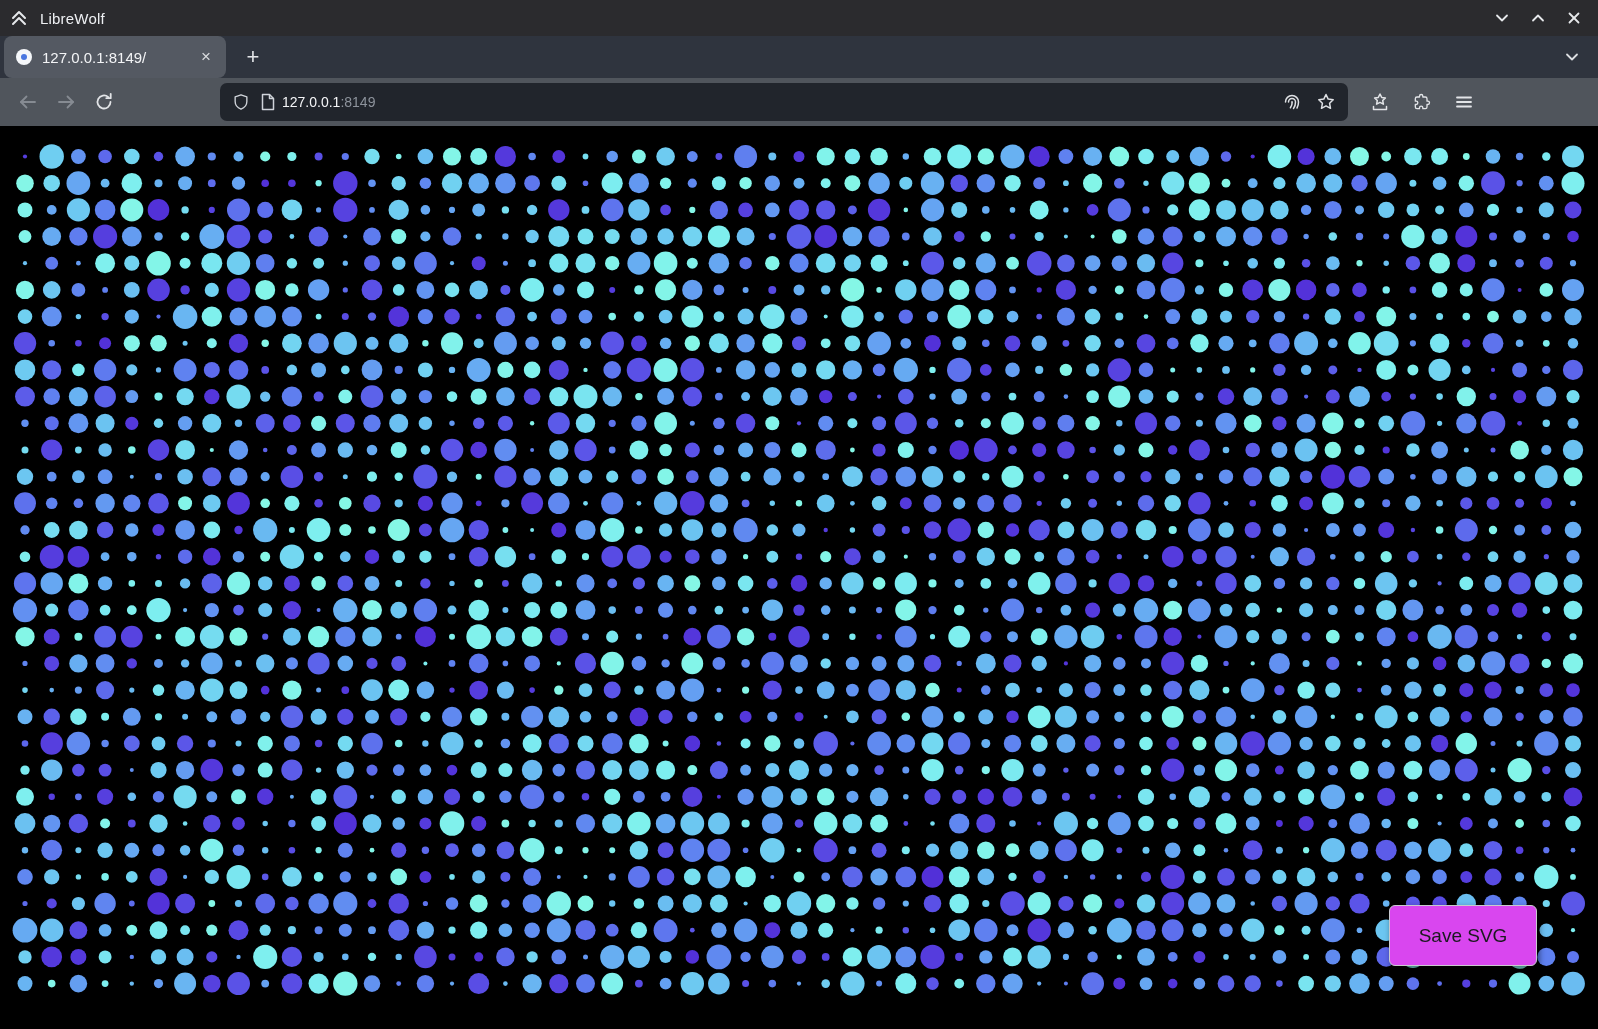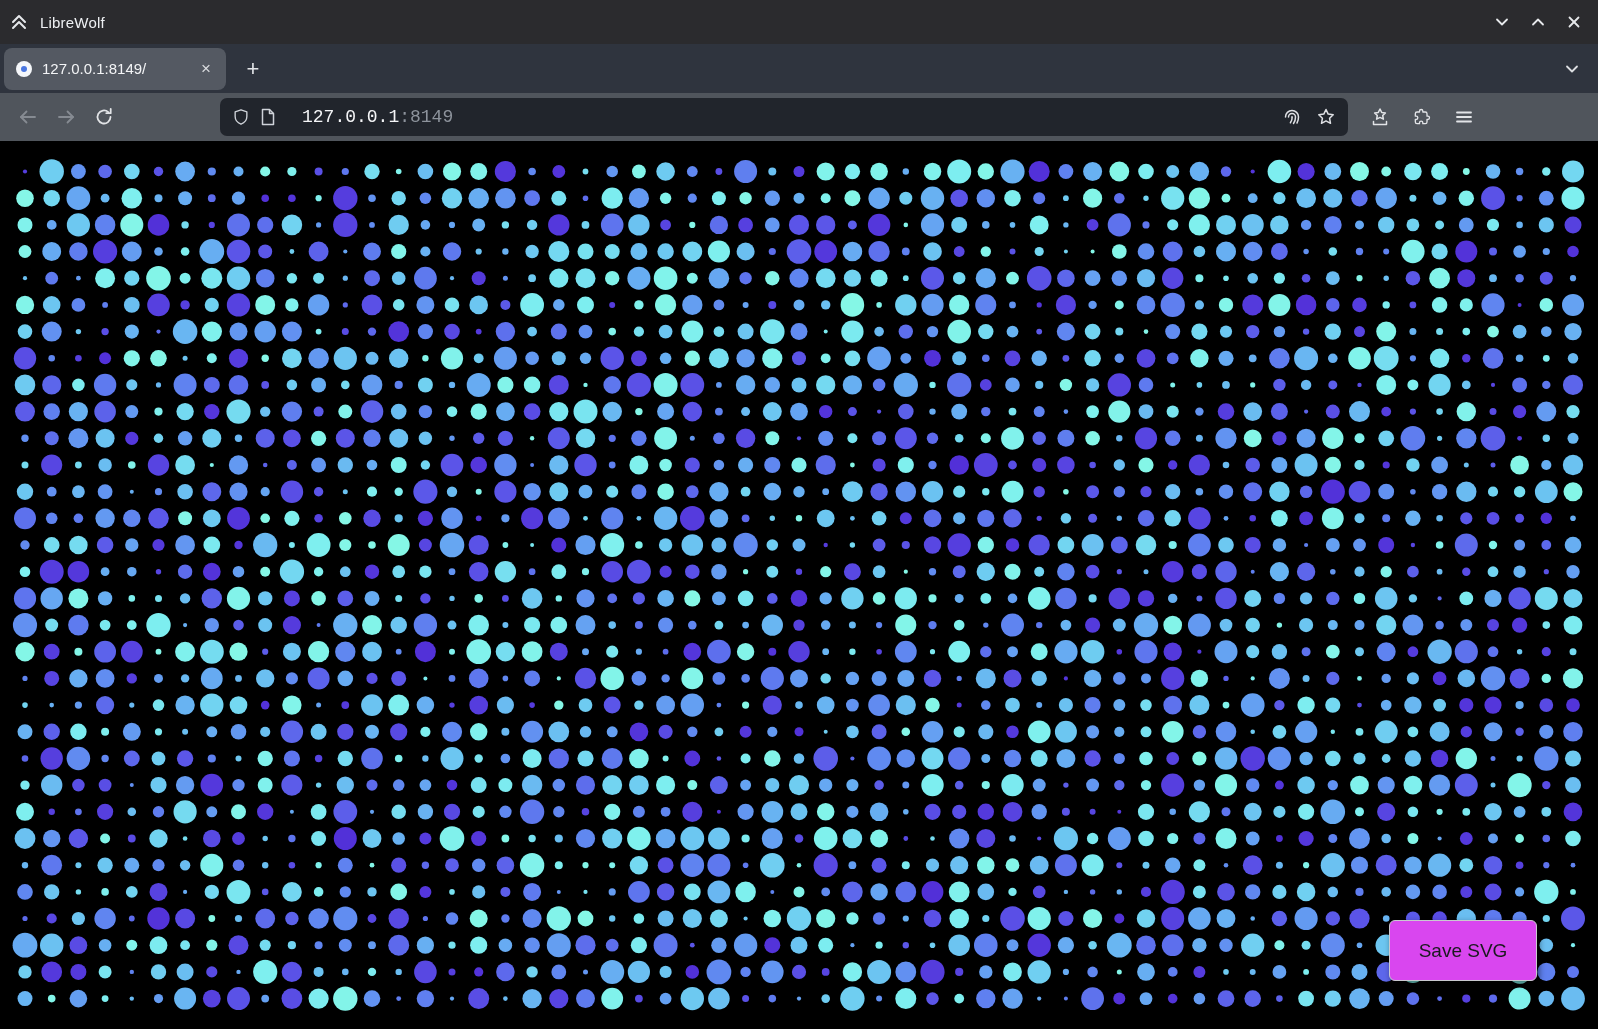--- a/index.html
+++ b/index.html
@@ -3,35 +3,35 @@
 <meta charset="utf-8">
 <style>
   * { margin: 0; padding: 0; box-sizing: border-box; }
   html, body { width: 1598px; height: 1029px; overflow: hidden; background: #000; }
   body { font-family: "Liberation Sans", sans-serif; }
 
   .window { width: 1598px; height: 1029px; display: flex; flex-direction: column; }
 
   
   .titlebar {
-    height: 44px; background: #2b2b2e; color: #eef0f3;
+    height: 36px; background: #2b2b2e; color: #eef0f3;
     display: flex; align-items: center; justify-content: space-between;
     padding: 0 10px; flex: 0 0 auto; gap: 28px;
   }
   .titlebar-left { display: flex; align-items: center; gap: 12px; }
   .app-title { font-size: 15px; letter-spacing: .2px; }
   .win-controls { display: flex; align-items: center; gap: 8px; }
   .win-btn {
     width: 28px; height: 26px; display: flex; align-items: center; justify-content: center;
     background: transparent; border: none; color: #e6e8eb; cursor: pointer;
   }
 
   
   .tabbar {
-    height: 49px; background: #2f343e; display: flex; align-items: center;
+    height: 42px; background: #2f343e; display: flex; align-items: center;
     padding: 0 2px; flex: 0 0 auto;
   }
   .tab {
     height: 42px; width: 222px; margin-left: 2px; background: #545962;
     border-radius: 8px; display: flex; align-items: center;
     padding: 0 8px 0 12px; color: #f3f4f6; cursor: pointer;
   }
   .tab-favicon { width: 16px; height: 16px; position: relative; flex: 0 0 auto; }
   .tab-favicon .disc { position: absolute; inset: 0; border-radius: 50%; background: #f5f7fa; }
   .tab-favicon .dot { position: absolute; left: 4.5px; top: 5px; width: 6px; height: 6px; border-radius: 50%; background: #4a76e0; }
@@ -60,21 +60,21 @@
     display: flex; align-items: center; justify-content: center; cursor: pointer;
   }
   .nav-btn.dim { color: #868b92; }
   .nav-btn.bright { color: #e2e4e7; }
   .urlbar {
     margin-left: 96px; width: 1128px; height: 38px; background: #21252c;
     border-radius: 7px; display: flex; align-items: center; padding: 0 12px;
     color: #cfd3d9; cursor: text;
   }
   .urlbar .sep { width: 10px; }
-  .url-text { font-size: 18px; margin-left: 26px; flex: 1 1 auto; white-space: nowrap; font-family: Liberation Mono, monospace; }
+  .url-text { font-size: 14px; margin-left: 6px; flex: 1 1 auto; white-space: nowrap; }
   .url-host { color: #f4f5f7; }
   .url-port { color: #8d939c; }
   .urlbar-icons { display: flex; align-items: center; gap: 14px; color: #dfe1e5; }
   .navbar-right { display: flex; align-items: center; gap: 6px; margin-left: 12px; color: #e0e2e5; }
 
   
   .content { position: relative; height: 896px; background: #000; flex: 0 0 auto; }
   .content svg { display: block; }
   .save-btn {
     position: absolute; right: 61px; bottom: 56px; width: 148px; height: 61px;

